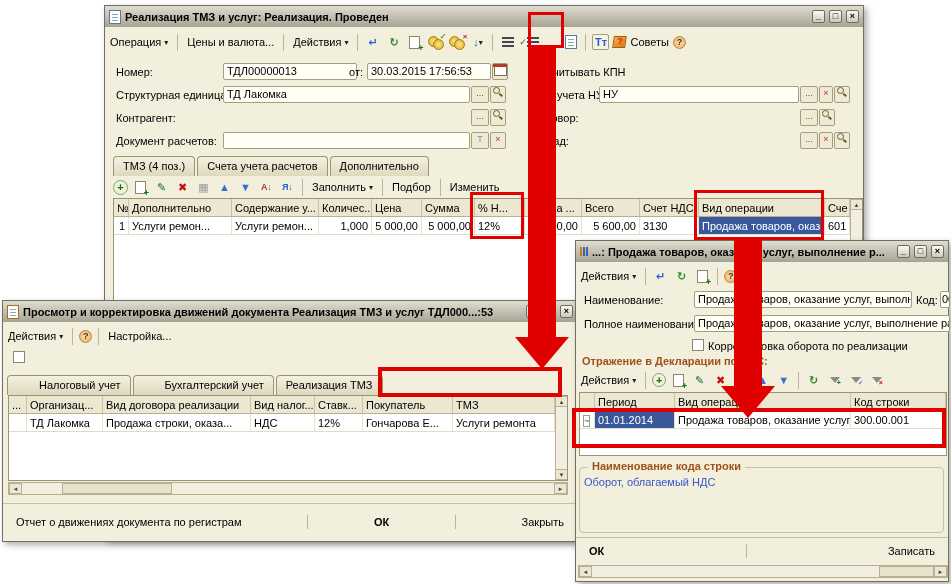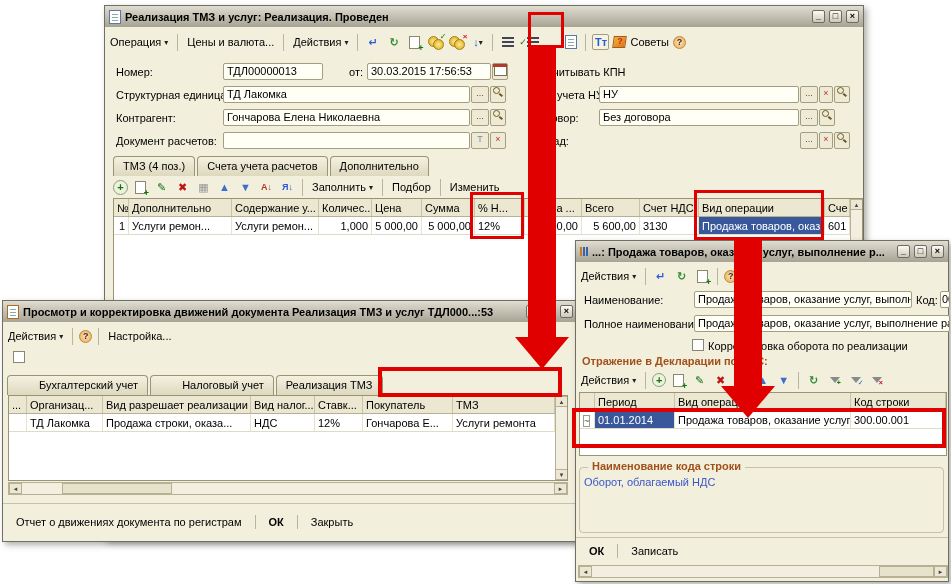--- a/index.html
+++ b/index.html
@@ -29,21 +29,21 @@
 .num{text-align:right}
 .sel{background:#39589c;color:#fff}
 .vscroll{position:absolute;top:0;bottom:0;right:0;width:12px;background:#f2efe0;border-left:1px solid #b6b194;display:flex;flex-direction:column;justify-content:space-between;align-items:center;font-size:6px;color:#444}
 .hscroll{position:absolute;height:13px;background:#f2efe0;border:1px solid #b6b194;display:flex;align-items:center;font-size:6px;color:#444}
 .sbtn{width:13px;height:11px;background:#ebe7d3;border:1px solid #b6b194;text-align:center;line-height:10px;flex:none}
 .thumb{background:#e6e2cc;border:1px solid #b6b194;height:11px}
 .sect{color:#a0501a;font-weight:bold;white-space:nowrap}
 .blue{color:#3a57c8;white-space:nowrap}
 .grp{position:absolute;border:1px solid #c6c2a8;border-radius:4px}
 .grp .gt{position:absolute;top:-8px;left:8px;background:#f2efdd;padding:0 4px}
-.frow{position:absolute;display:flex;align-items:center;justify-content:flex-start;gap:4px}
+.frow{position:absolute;display:flex;align-items:center;justify-content:space-between;gap:4px}
 .fsep{width:1px;height:14px;background:#b9b5a0;margin:0 4px}
 .flat{padding:2px 5px;white-space:nowrap}
 .bold{font-weight:bold}
 .gray{color:#6b6b5e}
 .rbox{position:absolute;border:3px solid #e00000;z-index:40}
 .rbox4{position:absolute;border:4px solid #e00000;z-index:40}
 .shaft{position:absolute;background:#e00000;z-index:39}
 .ahead{position:absolute;width:0;height:0;border-left:27px solid transparent;border-right:27px solid transparent;border-top:32px solid #e00000;z-index:39}
 .dtkt{width:18px;height:15px;position:relative;font:bold 7px/7px "Liberation Sans",sans-serif;flex:none}
 .dtkt i{font-style:normal;position:absolute}
@@ -140,51 +140,49 @@
     <span class="vsep"></span>
     <span class="ico" style="border:1px solid #a39e7e;border-radius:2px;background:#f6f3e2;color:#2a5bd7">Тт</span>
     <span class="tips">
         <b>?</b>
       </span>
     <span>Советы</span>
     <span class="hlp">?</span>
   </div>
 
   <span class="lbl" style="left:11px;top:60px">Номер:</span>
-  <div class="inp" style="left:118px;top:57px;width:100px">ТДЛ00000013</div>
+  <div class="inp" style="left:118px;top:57px;width:134px">ТДЛ00000013</div>
   <span class="lbl" style="left:244px;top:60px">от:</span>
   <div class="inp" style="left:262px;top:57px;width:124px">30.03.2015 17:56:53</div>
   <span class="fbtn" style="left:387px;top:57px;width:16px"><span class="cal" style="position:static;display:inline-block"></span></span>
 
   <span class="lbl" style="left:11px;top:83px">Структурная единица:</span>
   <div class="inp" style="left:118px;top:80px;width:247px">ТД Лакомка</div>
   <span class="fbtn" style="left:366px;top:80px;width:18px">...</span>
   <span class="fbtn" style="left:385px;top:80px;width:16px"><span class="mag"></span></span>
 
   <span class="lbl" style="left:11px;top:106px">Контрагент:</span>
-  <div class="inp" style="left:118px;top:103px;width:247px">Гончарова Елена Николаевна</div>
   <span class="fbtn" style="left:366px;top:103px;width:18px">...</span>
   <span class="fbtn" style="left:385px;top:103px;width:16px"><span class="mag"></span></span>
 
   <span class="lbl" style="left:11px;top:129px">Документ расчетов:</span>
   <div class="inp" style="left:118px;top:126px;width:247px"></div>
   <span class="fbtn" style="left:366px;top:126px;width:18px;color:#7a8aa8">Т</span>
   <span class="fbtn" style="left:385px;top:126px;width:16px;color:#b33">×</span>
 
   <span class="cb" style="left:425px;top:59px">✓</span>
   <span class="lbl" style="left:441px;top:60px">Учитывать КПН</span>
 
   <span class="lbl" style="left:429px;top:83px">Вид учета НУ:</span>
   <div class="inp" style="left:494px;top:80px;width:200px">НУ</div>
   <span class="fbtn" style="left:695px;top:80px;width:18px">...</span>
   <span class="fbtn" style="left:714px;top:80px;width:14px;color:#b33">×</span>
   <span class="fbtn" style="left:729px;top:80px;width:16px"><span class="mag"></span></span>
 
   <span class="lbl" style="left:429px;top:106px">Договор:</span>
-  <div class="inp" style="left:494px;top:103px;width:200px">Без договора</div>
   <span class="fbtn" style="left:695px;top:103px;width:18px">...</span>
   <span class="fbtn" style="left:714px;top:103px;width:16px"><span class="mag"></span></span>
 
   <span class="lbl" style="left:429px;top:129px">Склад:</span>
   <span class="fbtn" style="left:695px;top:126px;width:18px">...</span>
   <span class="fbtn" style="left:714px;top:126px;width:14px;color:#b33">×</span>
   <span class="fbtn" style="left:729px;top:126px;width:16px"><span class="mag"></span></span>
 
   <div class="tabbar" style="left:8px;top:146px;height:24px">
     <span class="tab">ТМЗ (4 поз.)</span>
@@ -272,37 +270,37 @@
     <span class="menu">Настройка...</span>
   </div>
   <span class="cb" style="left:10px;top:50px"></span>
 
   <div class="tabbar" style="left:4px;top:66px;height:28px">
     <span class="tab">
         <span class="dtkt">
           <i class="d"></i>
           <i class="k"></i>
         </span>
-        <span>Бухгалтерский учет</span>
+        <span>Налоговый учет</span>
       </span>
     <span class="tab">
         <span class="dtkt">
           <i class="d"></i>
           <i class="k"></i>
         </span>
-        <span>Налоговый учет</span>
+        <span>Бухгалтерский учет</span>
       </span>
     <span class="tab">Реализация ТМЗ</span>
   </div>
 
   <div class="tblc" style="left:5px;top:94px;width:560px;height:86px">
     <div class="gh" style="grid-template-columns:18px 76px 148px 64px 48px 90px 1fr;margin-right:12px">
       <div>...</div>
         <div>Организац...</div>
-        <div>Вид разрешает реализации</div>
+        <div>Вид договора реализации</div>
         <div>Вид налог...</div>
         <div>Ставк...</div>
         <div>Покупатель</div>
         <div>ТМЗ</div>
     </div>
     <div class="gr" style="grid-template-columns:18px 76px 148px 64px 48px 90px 1fr;margin-right:12px">
       <div></div>
         <div>ТД Лакомка</div>
         <div>Продажа строки, оказа...</div>
         <div>НДС</div>

